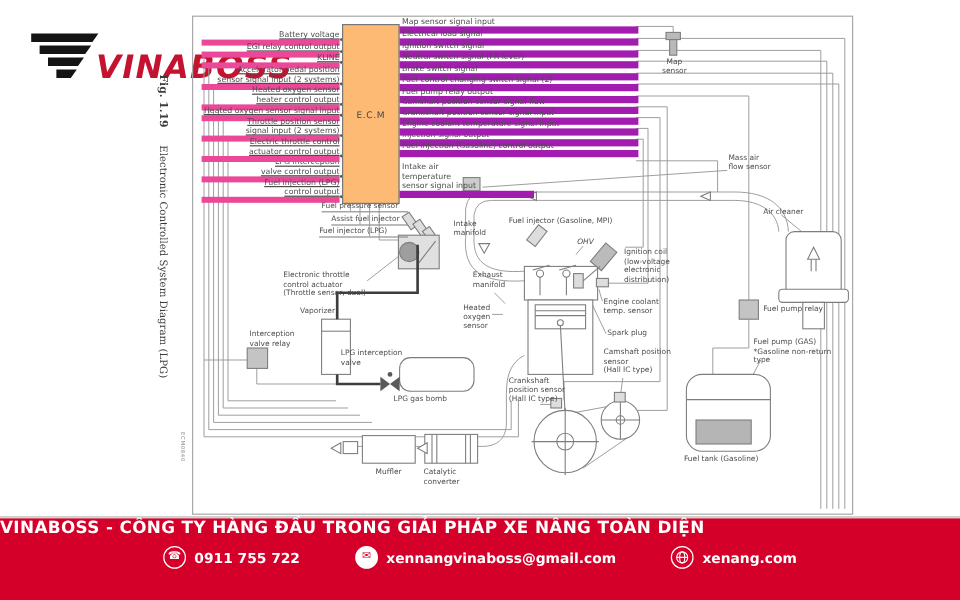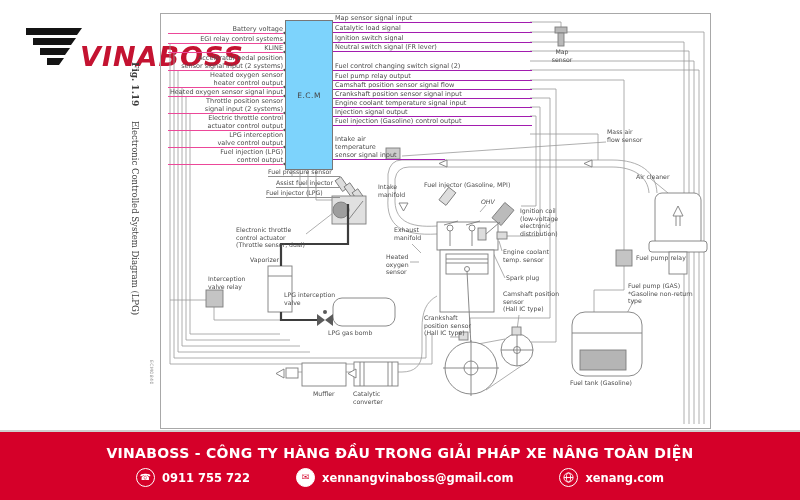--- a/index.html
+++ b/index.html
@@ -12,32 +12,32 @@
              letter-spacing:1px;margin-left:-16px;line-height:1;}
   
   .frame{position:absolute;left:160px;top:13px;width:549px;height:414px;border:1px solid #a8a8a8;}
   .caption{position:absolute;left:130px;top:62px;height:330px;writing-mode:vertical-rl;
            color:#3c3c3c;font-size:8.5px;font-family:"DejaVu Serif","Liberation Serif",serif;}
   .caption .fig{font-weight:bold;font-size:9px;}
   .caption .tit{margin-top:12px;}
   .figcode{position:absolute;left:149px;top:360px;writing-mode:vertical-rl;font-size:4.5px;
            color:#8f8f8f;letter-spacing:.5px;}
   .ecm{position:absolute;left:285px;top:20px;width:46px;height:148px;border:1px solid #777;
-       display:flex;align-items:center;justify-content:center;background:#7dd3fc;
+       display:flex;align-items:center;justify-content:center;background:#fdba74;
        font-size:7.5px;color:#444;letter-spacing:.5px;}
   .lbl{position:absolute;font-size:6.5px;line-height:8px;color:#4d4d4d;white-space:pre-line;}
   .lbl.small{font-size:6.2px;line-height:7.5px;}
-  .sig-l{left:168px;width:115px;text-align:right;border-bottom:1px solid #ec4899;}
-  .sig-r{left:333px;width:197px;text-align:left;border-bottom:1px solid #a21caf;padding-left:2px;}
+  .sig-l{left:168px;width:115px;text-align:right;border-bottom:5px solid #ec4899;text-decoration:underline;}
+  .sig-r{left:333px;width:197px;text-align:left;border-bottom:6px solid #a21caf;padding-left:2px;}
   .svg-layer{position:absolute;left:0;top:0;pointer-events:none;}
   .ital{font-style:italic;}
   
   .sep{position:absolute;left:0;top:430px;width:800px;height:2px;background:#cfcfcf;}
   .banner{position:absolute;left:0;top:432px;width:800px;height:68px;background:#d50029;color:#fff;}
-  .headline{margin-top:13px;text-align:center;font-weight:bold;font-size:14px;letter-spacing:.3px;}
+  .headline{margin-top:0;font-weight:bold;font-size:14px;letter-spacing:.3px;}
   .contacts{display:flex;justify-content:center;align-items:center;gap:46px;margin-top:7px;}
   .contact{display:flex;align-items:center;gap:7px;font-weight:bold;font-size:11.5px;}
   .cicon{width:17px;height:17px;border:1.4px solid #fff;border-radius:50%;
          display:flex;align-items:center;justify-content:center;font-size:9px;line-height:1;}
 </style>
 </head>
 <body>
 
 <div class="page">
 
@@ -219,40 +219,41 @@
       <circle cx="331.5" cy="134" r="1.2"></circle>
         <circle cx="331.5" cy="159" r="1.2"></circle>
     </g>
   </svg>
 
   <div class="ecm">
     <span>E.C.M</span>
   </div>
 
   <div class="lbl sig-l" style="top:25px">Battery voltage</div>
-  <div class="lbl sig-l" style="top:35px">EGI relay control systems</div>
+  <div class="lbl sig-l" style="top:35px">EGI relay control output</div>
   <div class="lbl sig-l" style="top:44px">KLINE</div>
   <div class="lbl sig-l" style="top:54px">Accelerator pedal position
 sensor signal input (2 systems)</div>
   <div class="lbl sig-l" style="top:71px">Heated oxygen sensor
 heater control output</div>
   <div class="lbl sig-l" style="top:88px">Heated oxygen sensor signal input</div>
   <div class="lbl sig-l" style="top:97px">Throttle position sensor
 signal input (2 systems)</div>
   <div class="lbl sig-l" style="top:131px">LPG interception
 valve control output</div>
   <div class="lbl sig-l" style="top:114px">Electric throttle control
 actuator control output</div>
   <div class="lbl sig-l" style="top:148px">Fuel injection (LPG)
 control output</div>
 
   <div class="lbl sig-r" style="top:14px">Map sensor signal input</div>
-  <div class="lbl sig-r" style="top:24px">Catalytic load signal</div>
+  <div class="lbl sig-r" style="top:24px">Electrical load signal</div>
   <div class="lbl sig-r" style="top:34px">Ignition switch signal</div>
   <div class="lbl sig-r" style="top:43px">Neutral switch signal (FR lever)</div>
+  <div class="lbl sig-r" style="top:53px">Brake switch signal</div>
   <div class="lbl sig-r" style="top:62px">Fuel control changing switch signal (2)</div>
   <div class="lbl sig-r" style="top:72px">Fuel pump relay output</div>
   <div class="lbl sig-r" style="top:81px">Camshaft position sensor signal flow</div>
   <div class="lbl sig-r" style="top:90px">Crankshaft position sensor signal input</div>
   <div class="lbl sig-r" style="top:108px">Injection signal output</div>
   <div class="lbl sig-r" style="top:99px">Engine coolant temperature signal input</div>
   <div class="lbl sig-r" style="top:117px">Fuel injection (Gasoline) control output</div>
   <div class="lbl sig-r" style="top:135px;width:110px">Intake air
 temperature
 sensor signal input</div>

